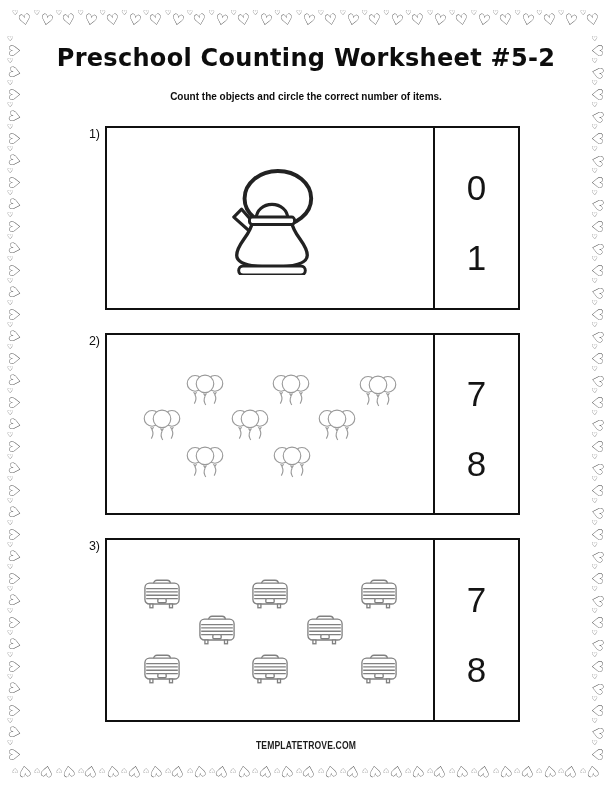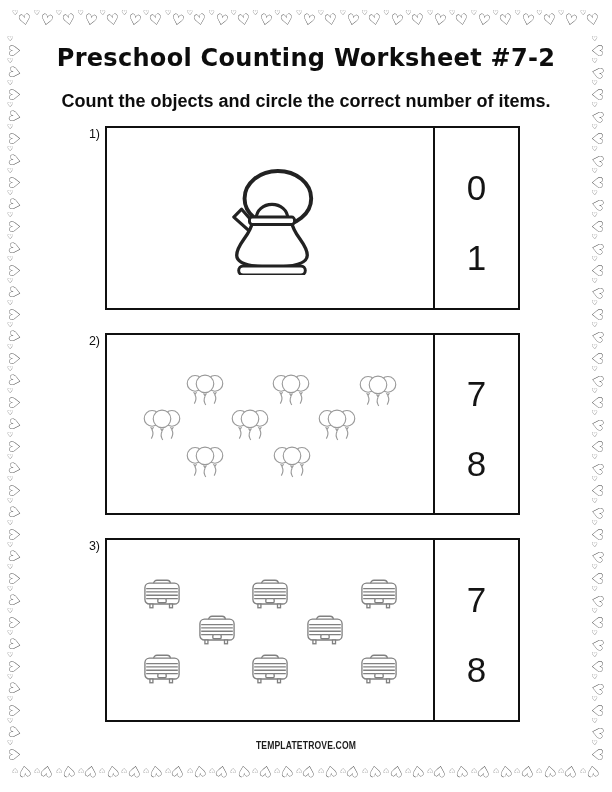--- a/index.html
+++ b/index.html
@@ -27,21 +27,21 @@
   #border-left .hb{transform:rotate(-90deg);}
   #border-left .hunit:nth-child(even) .hb{transform:rotate(-78deg);}
   #border-left .hs{transform:translateX(-2px);}
   #border-right .hb{transform:rotate(90deg);}
   #border-right .hunit:nth-child(even) .hb{transform:rotate(102deg);}
   #border-right .hs{transform:translateX(2px);}
   
   .title{position:absolute;top:44px;left:40px;right:40px;text-align:center;
     font-family:"DejaVu Sans",sans-serif;font-weight:700;font-size:24px;letter-spacing:.3px;color:#0d0d0d;}
   .subtitle{position:absolute;top:91px;left:40px;right:40px;text-align:center;
-    font-size:18px;font-weight:700;color:#0d0d0d;}
+    font-size:10px;font-weight:700;color:#0d0d0d;}
   
   .problem{position:absolute;left:105px;width:415px;border:2px solid #101010;
     box-sizing:border-box;display:flex;background:#fff;}
   #p1{top:126px;height:184px;}
   #p2{top:333px;height:182px;}
   #p3{top:538px;height:184px;}
   .qlabel{position:absolute;left:80px;width:20px;text-align:right;font-size:12.5px;color:#101010;}
   #l1{top:127px;} #l2{top:334px;} #l3{top:539px;}
   .objects{flex:1;position:relative;}
   .choices{width:85px;border-left:2px solid #101010;display:flex;flex-direction:column;
@@ -537,21 +537,21 @@
     <span class="hunit">
       <span class="hs">♡</span>
       <span class="hb">♡</span>
     </span>
     <span class="hunit">
       <span class="hs">♡</span>
       <span class="hb">♡</span>
     </span>
   </div>
 
-<div class="title">Preschool Counting Worksheet #7-2</div>
+<div class="title">Preschool Counting Worksheet #5-2</div>
 <div class="subtitle">Count the objects and circle the correct number of items.</div>
 
 <div class="qlabel" id="l1">1)</div>
 <div class="qlabel" id="l2">2)</div>
 <div class="qlabel" id="l3">3)</div>
 
 <div class="problem" id="p1">
   <div class="objects">
       <div class="obj" style="left: 165px; top: 92px;"><svg width="98" height="110" viewBox="0 0 100 112" xmlns="http://www.w3.org/2000/svg">
     <ellipse cx="56" cy="34" rx="34" ry="28" fill="none" stroke="#222" stroke-width="4"></ellipse>

